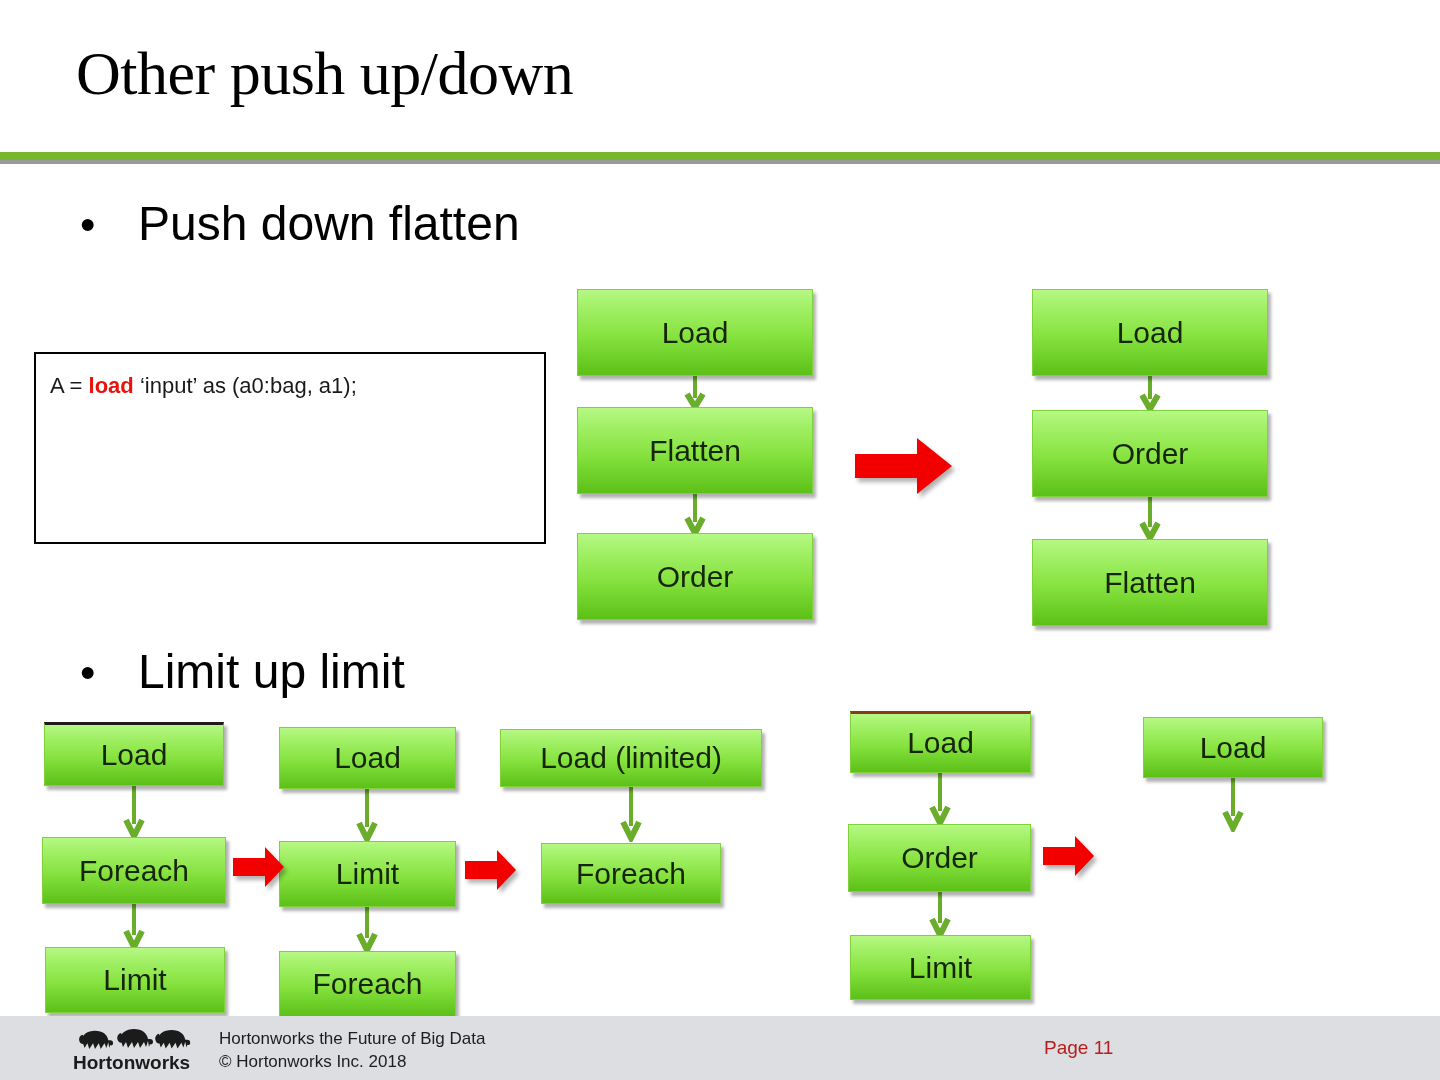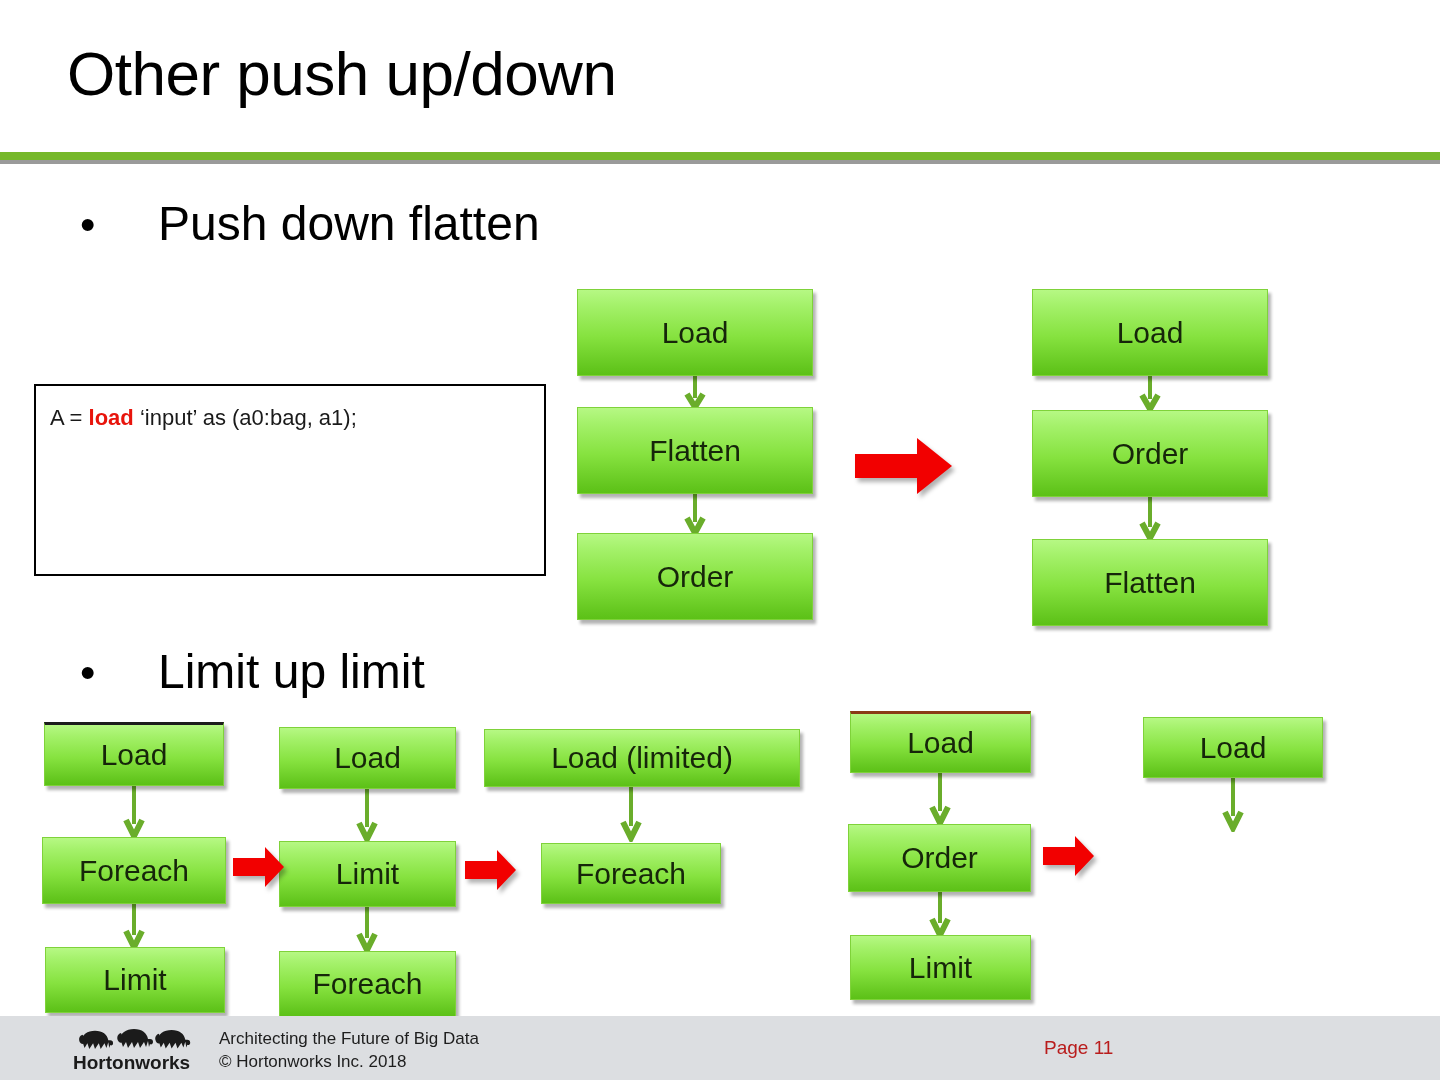--- a/index.html
+++ b/index.html
@@ -7,52 +7,50 @@
     width:1440px;height:1080px;
     background:#ffffff;
     font-family:"Liberation Sans","DejaVu Sans",sans-serif;
     overflow:hidden;
     position:relative;
   }
   .slide{position:absolute;left:0;top:0;width:1440px;height:1080px;}
 
   
   .title{
-    position:absolute;left:67px;top:38px;
+    position:absolute;left:76px;top:38px;
     font-size:62px;color:#000000;
-    font-family:Liberation Sans, sans-serif;
+    font-family:Liberation Serif, serif;
     letter-spacing:-0.5px;
     white-space:nowrap;
   }
   .divider{
     position:absolute;left:0;top:152px;width:1440px;height:8px;
     background:#76b82a;
     box-shadow:0 4px 0 0 #9a9a9a;
   }
 
   
   .bullet{position:absolute;display:flex;align-items:baseline;}
   .bullet .dot{
     font-size:44px;line-height:1;color:#000;width:58px;display:inline-block;
   }
   .bullet .btext{
     font-size:48px;color:#000;white-space:nowrap;
     font-family:"Liberation Sans","DejaVu Sans",sans-serif;
-    margin-left:20px;
   }
   #bullet-1{left:80px;top:196px;}
   #bullet-2{left:80px;top:644px;}
 
   
   .codebox{
     position:absolute;left:34px;top:352px;width:512px;height:192px;
     border:2px solid #000;background:#fff;
     box-sizing:border-box;
     padding:12px 14px 9px 14px;
-    margin-top:32px;
   }
   .codeline{
     font-size:22px;line-height:39px;color:#1a1a1a;
     white-space:normal;
   }
   .kw{color:#e8140c;font-weight:bold;}
 
   
   .fbox{
     position:absolute;
@@ -189,21 +187,21 @@
         <line x1="12" y1="0" x2="12" y2="33" stroke="#6aad2b" stroke-width="4"></line>
         <path d="M4 29 L12 45 L20 29" fill="none" stroke="#6aad2b" stroke-width="6" stroke-linejoin="miter"></path>
       </svg>
   </div>
   <div class="rarrow" style="left:465px;top:849px;width:52px;height:42px;">
     <svg width="52" height="42" viewBox="0 0 52 42">
         <polygon points="0,12 32,12 32,1 51,21 32,41 32,30 0,30" fill="#f20000"></polygon>
       </svg>
   </div>
 
-  <div class="fbox" style="left:484px;top:729px;width:316px;height:58px;">Load (limited)</div>
+  <div class="fbox" style="left:500px;top:729px;width:262px;height:58px;">Load (limited)</div>
   <div class="fbox" style="left:541px;top:843px;width:180px;height:61px;">Foreach</div>
   <div class="gconn" style="left:619px;top:786px;width:24px;height:56px;">
     <svg width="24" height="56" viewBox="0 0 24 56">
         <line x1="12" y1="0" x2="12" y2="40" stroke="#6aad2b" stroke-width="4"></line>
         <path d="M4 36 L12 52 L20 36" fill="none" stroke="#6aad2b" stroke-width="6" stroke-linejoin="miter"></path>
       </svg>
   </div>
 
   <div class="fbox redtop" style="left:850px;top:711px;width:181px;height:62px;">Load</div>
   <div class="fbox" style="left:848px;top:824px;width:183px;height:68px;">Order</div>
@@ -250,18 +248,18 @@
 
         <g transform="translate(80,1) scale(0.98)">
           <path d="M6 14 C6 7 12 3 20 3 C28 3 33 7 34 13 L36 13 C38 13 39 14 39 16 C39 18 37 19 36 18 L35 21 L34 15 L32 21 L30 16 L26 22 L24 16 L20 22 L18 16 L14 22 L12 16 L9 21 L7 15 Z"></path>
           <path d="M7 7 C3 8 2 13 5 16 C7 18 10 16 10 13 Z"></path>
         </g>
       </g>
       <text x="1" y="43" font-family="Liberation Sans, sans-serif" font-size="19" font-weight="bold" fill="#1b1b1b">Hortonworks</text>
     </svg>
   </div>
   <div class="foot-txt">
-    <div>Architecting the Future of Big Data</div>
+    <div>Hortonworks the Future of Big Data</div>
     <div>© Hortonworks Inc. 2018</div>
   </div>
   <div class="pagenum">Page 11</div>
 
 </div>
 
 </body></html>

